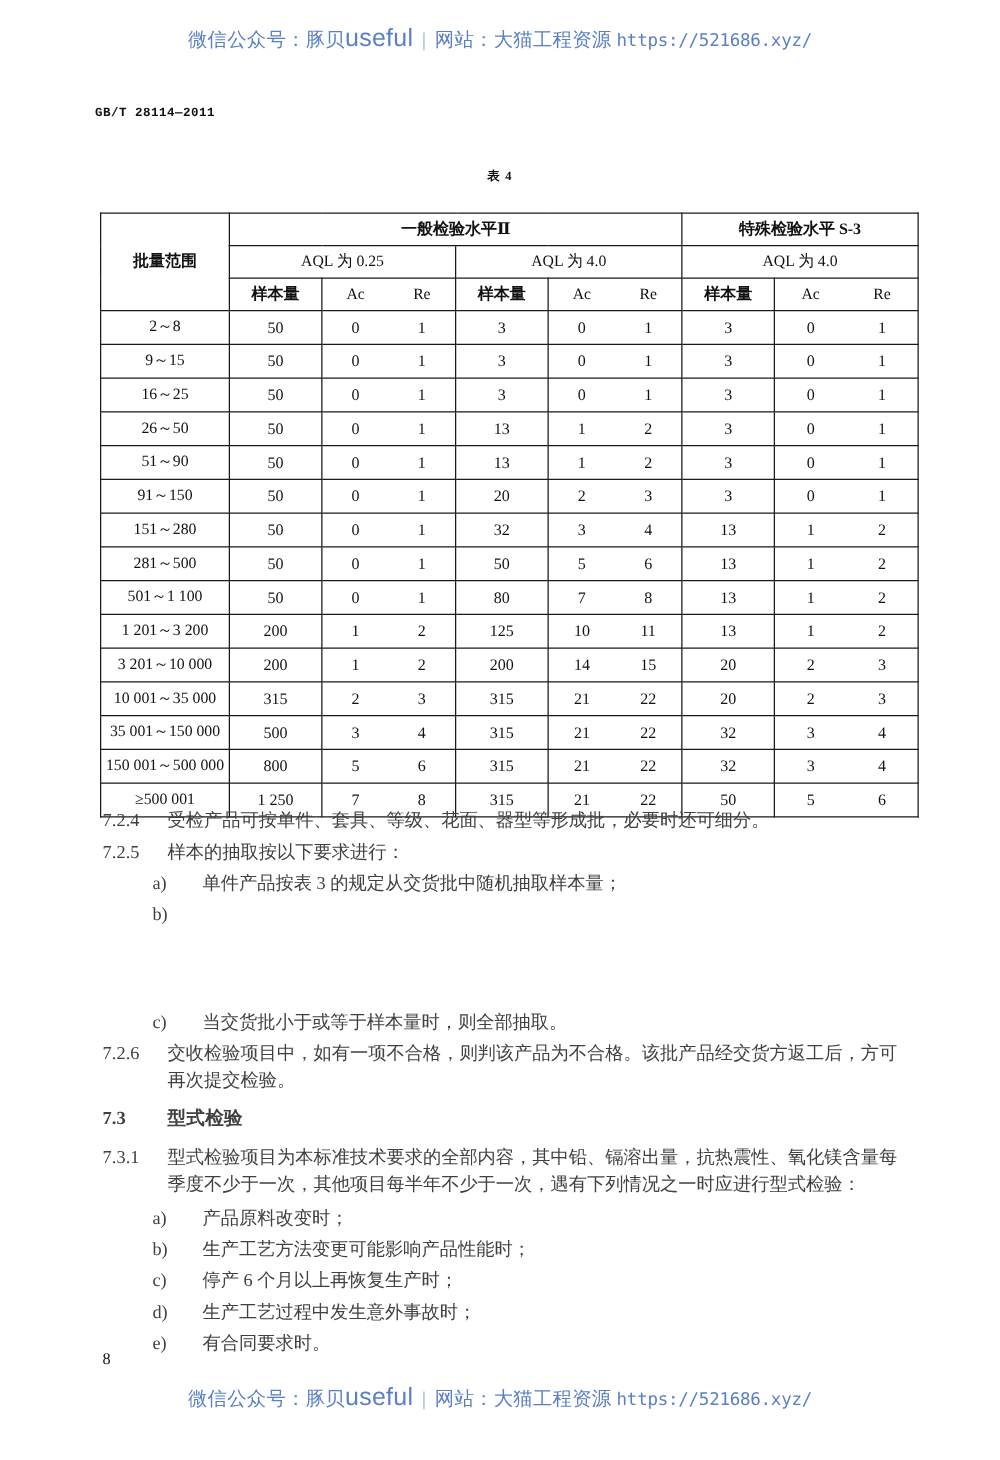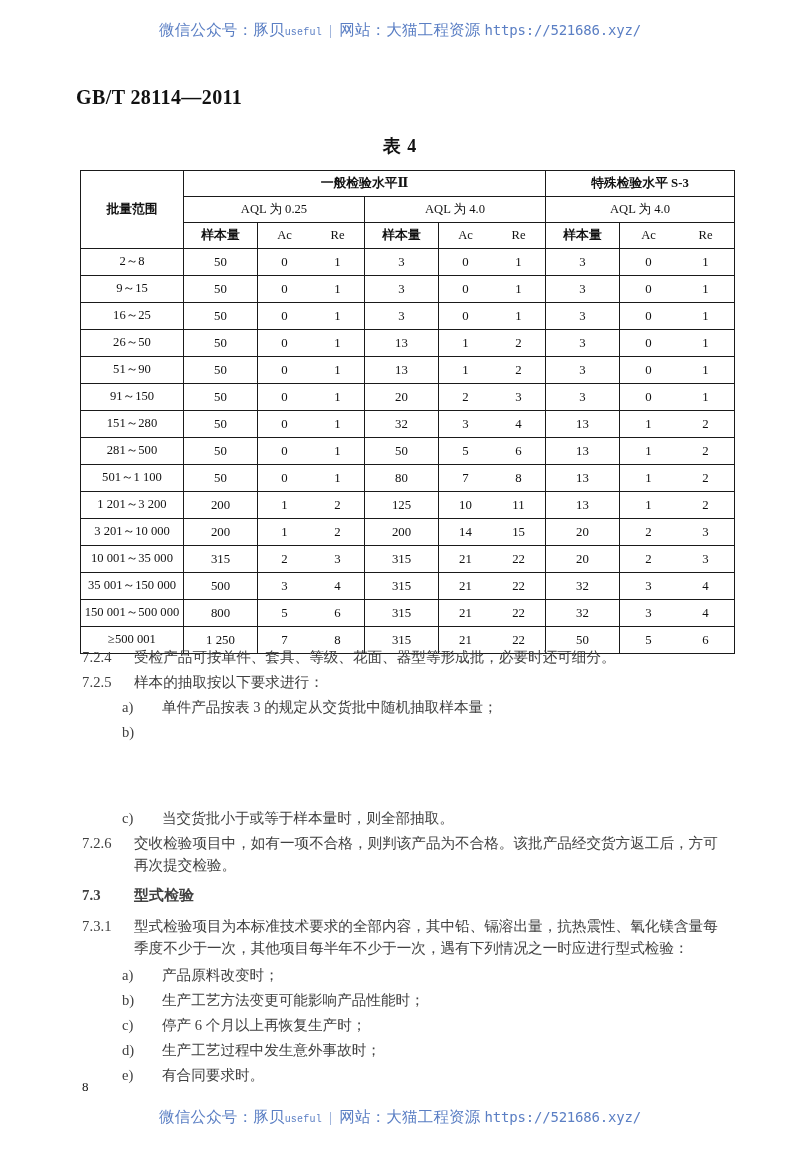--- a/index.html
+++ b/index.html
@@ -39,44 +39,44 @@
     display: inline-block;
     margin: 0 7px;
     color: #8aa4d4;
   }
   .watermark .url {
     font-family: "DejaVu Sans Mono", "Liberation Mono", monospace;
     font-size: 14px;
     letter-spacing: -0.2px;
   }
   .watermark .latin {
-    font-family: Liberation Mono, monospace;
-    font-size: 10px;
+    font-family: Liberation Sans, sans-serif;
+    font-size: 20px;
   }
   #watermark-top { top: 20px; }
   #watermark-bottom { top: 1107px; }
 
   
   #doc-std-number {
     position: absolute;
     left: 76px;
     top: 86px;
-    font-size: 20px;
+    font-size: 10px;
     font-weight: bold;
     letter-spacing: .4px;
-    font-family: Liberation Serif, serif;
+    font-family: Liberation Mono, monospace;
   }
 
   #table-caption {
     position: absolute;
     left: 0;
     top: 134px;
     width: 800px;
     text-align: center;
-    font-size: 18px;
+    font-size: 10px;
     font-weight: bold;
     letter-spacing: 1px;
   }
 
   
   #sampling-table {
     position: absolute;
     left: 80px;
     top: 170px;
     width: 654px;

